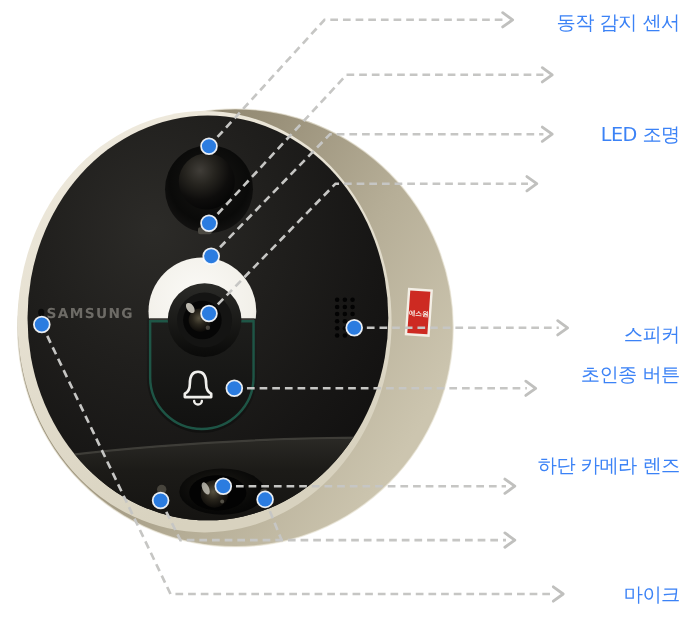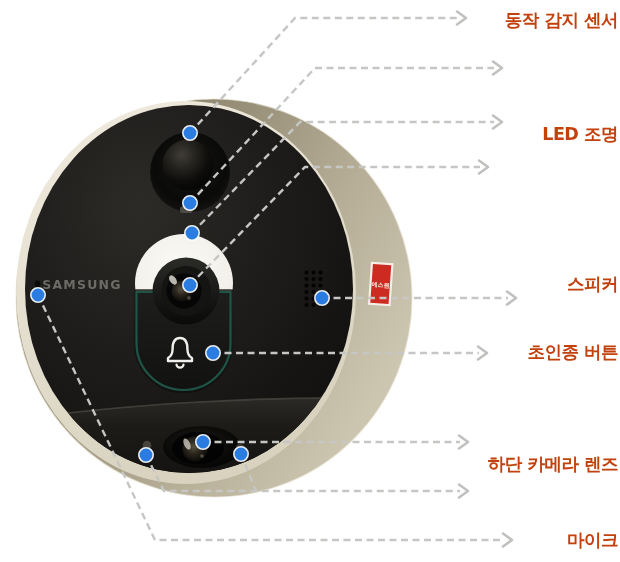--- a/index.html
+++ b/index.html
@@ -3,21 +3,21 @@
 <meta charset="utf-8">
 <style>
   html,body{margin:0;padding:0;background:#fff;}
   .stage{
     position:relative;width:620px;height:562px;background:#ffffff;overflow:hidden;
     font-family:"DejaVu Sans","Liberation Sans",sans-serif;
   }
   .stage svg{position:absolute;left:0;top:0;}
   .callout-label{
     position:absolute;right:2px;transform:translateY(-50%);
-    font-size:17.5px;font-weight:700;color:#c2410c;white-space:nowrap;
+    font-size:17.5px;font-weight:400;color:#3b82f6;white-space:nowrap;
     letter-spacing:-0.5px;
   }
   .samsung-text{
     font-weight:700;letter-spacing:1.2px;font-size:12.5px;fill:#6d6b66;
   }
   .sticker-text{font-size:6px;fill:#f7f3ea;font-weight:700;}
 </style>
 </head>
 <body>
 
@@ -199,19 +199,19 @@
     <circle cx="322" cy="298" r="7.2"></circle>
     <circle cx="213" cy="353" r="7.2"></circle>
     <circle cx="203" cy="442" r="7.2"></circle>
     <circle cx="146" cy="455" r="7.2"></circle>
     <circle cx="241" cy="454" r="7.2"></circle>
     <circle cx="38" cy="295" r="7.2"></circle>
   </g>
 </svg>
 
 <div class="callout-label" style="top:20px">동작 감지 센서</div>
-<div class="callout-label" style="top:134px">LED 조명</div>
-<div class="callout-label" style="top:284px">스피커</div>
-<div class="callout-label" style="top:352px">초인종 버튼</div>
-<div class="callout-label" style="top:464px">하단 카메라 렌즈</div>
+<div class="callout-label" style="top:122px">LED 조명</div>
+<div class="callout-label" style="top:304px">스피커</div>
+<div class="callout-label" style="top:340px">초인종 버튼</div>
+<div class="callout-label" style="top:423px">하단 카메라 렌즈</div>
 <div class="callout-label" style="top:540px">마이크</div>
 
 </div>
 
 </body></html>

